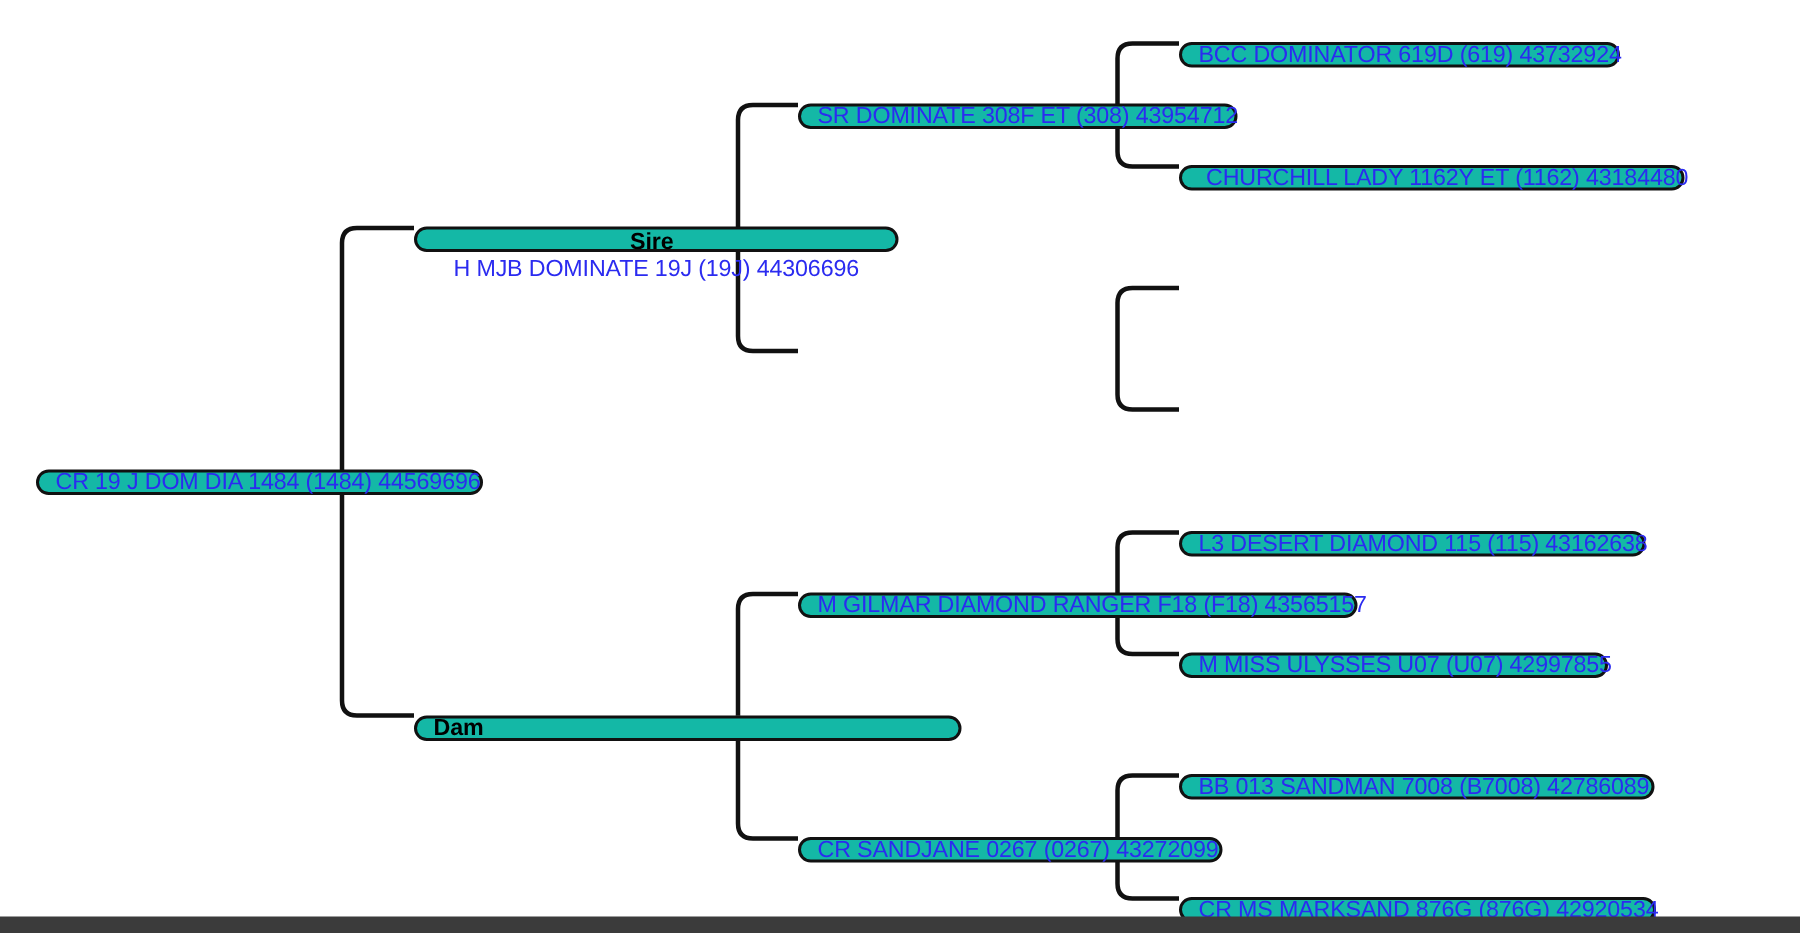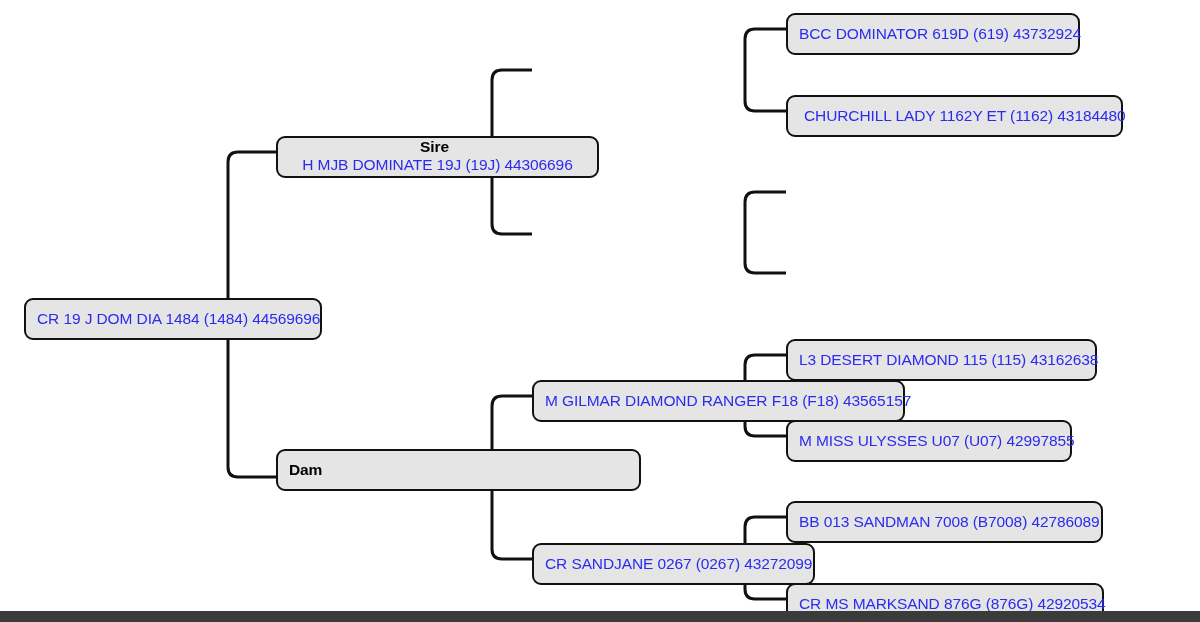--- a/index.html
+++ b/index.html
@@ -23,31 +23,32 @@
     position: absolute;
     left: 0;
     top: 0;
     width: 1200px;
     height: 622px;
     pointer-events: none;
   }
   .node-box {
     position: absolute;
     box-sizing: border-box;
-    background: #e5e5e5;
+    background: #14b8a6;
     border: 2.5px solid #111111;
     border-radius: 9px;
     display: flex;
     align-items: center;
     padding: 0 11px;
     white-space: nowrap;
-    height: 42px;
+    height: 17px;
     font-size: 15.5px;
     letter-spacing: -0.1px;
     color: #2222ee;
+    margin-top: 15px;
   }
   .node-box .role {
     color: #000000;
     font-weight: bold;
     margin-right: 6px;
   }
   .node-box .animal-name {
     color: #2b2bf0;
     font-weight: normal;
   }
@@ -93,24 +94,27 @@
 
   <div class="node-box" style="left:24px; top:298px; width:298px;">
     <span class="animal-name">CR 19 J DOM DIA 1484 (1484) 44569696</span>
   </div>
 
   <div class="node-box" style="left:276px; top:136px; width:323px;flex-direction:column;">
     <span class="role">Sire</span>
     <span class="animal-name">H MJB DOMINATE 19J (19J) 44306696</span>
   </div>
 
-  <div class="node-box" style="left:276px; top:449px; width:365px;">
+  <div class="node-box" style="left:276px; top:462px; width:365px;">
     <span class="role">Dam</span>
   </div>
 
+  <div class="node-box" style="left:532px; top:54px; width:293px;">
+    <span class="animal-name">SR DOMINATE 308F ET (308) 43954712</span>
+  </div>
 
 
   <div class="node-box" style="left:532px; top:380px; width:373px;">
     <span class="animal-name">M GILMAR DIAMOND RANGER F18 (F18) 43565157</span>
   </div>
 
   <div class="node-box" style="left:532px; top:543px; width:283px;">
     <span class="animal-name">CR SANDJANE 0267 (0267) 43272099</span>
   </div>
 

